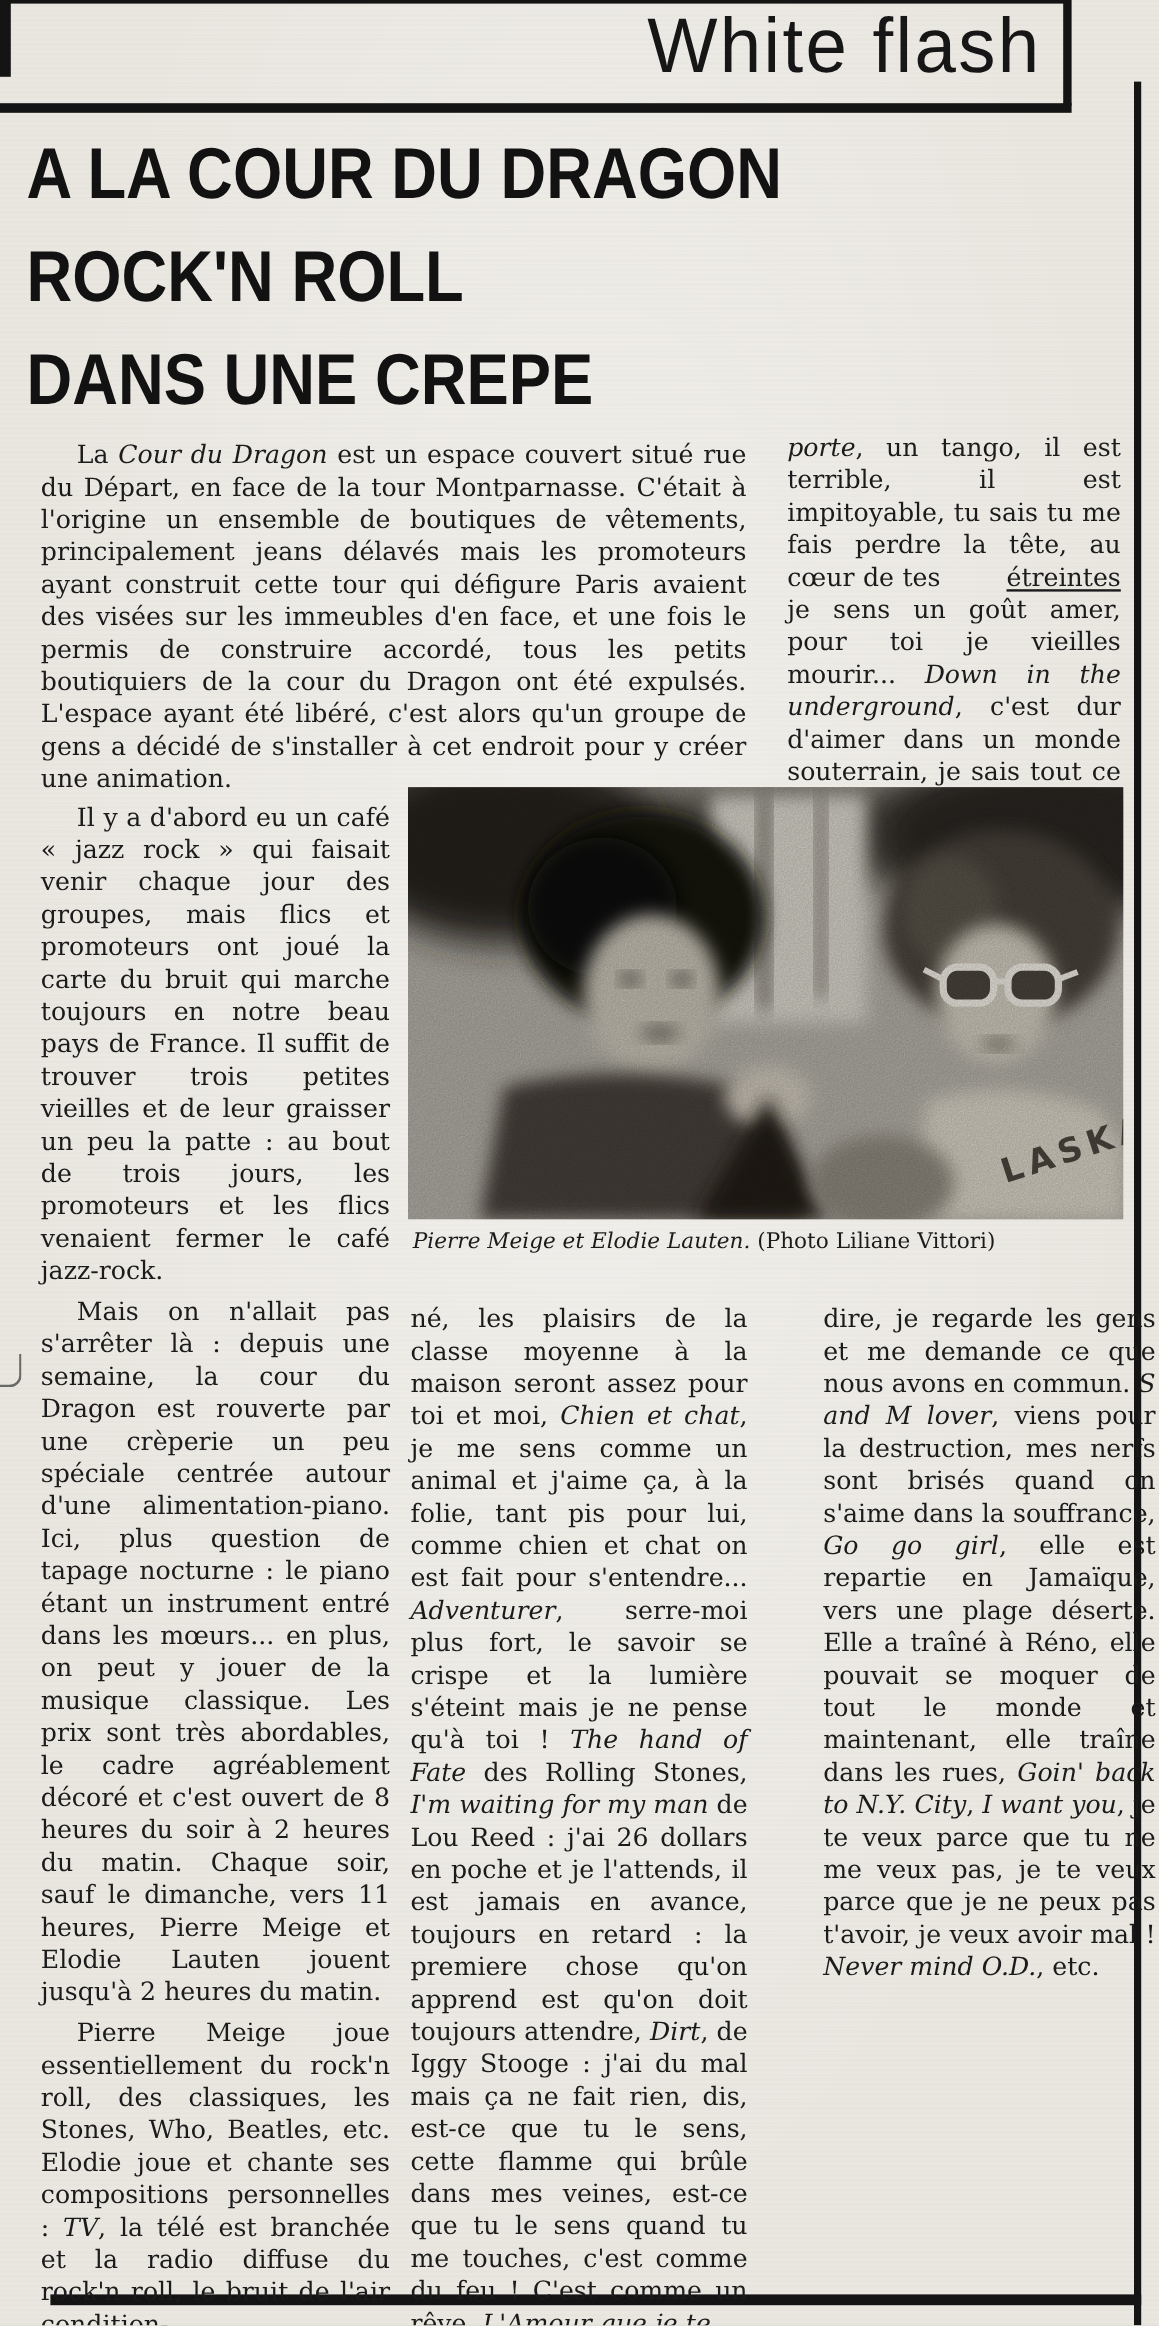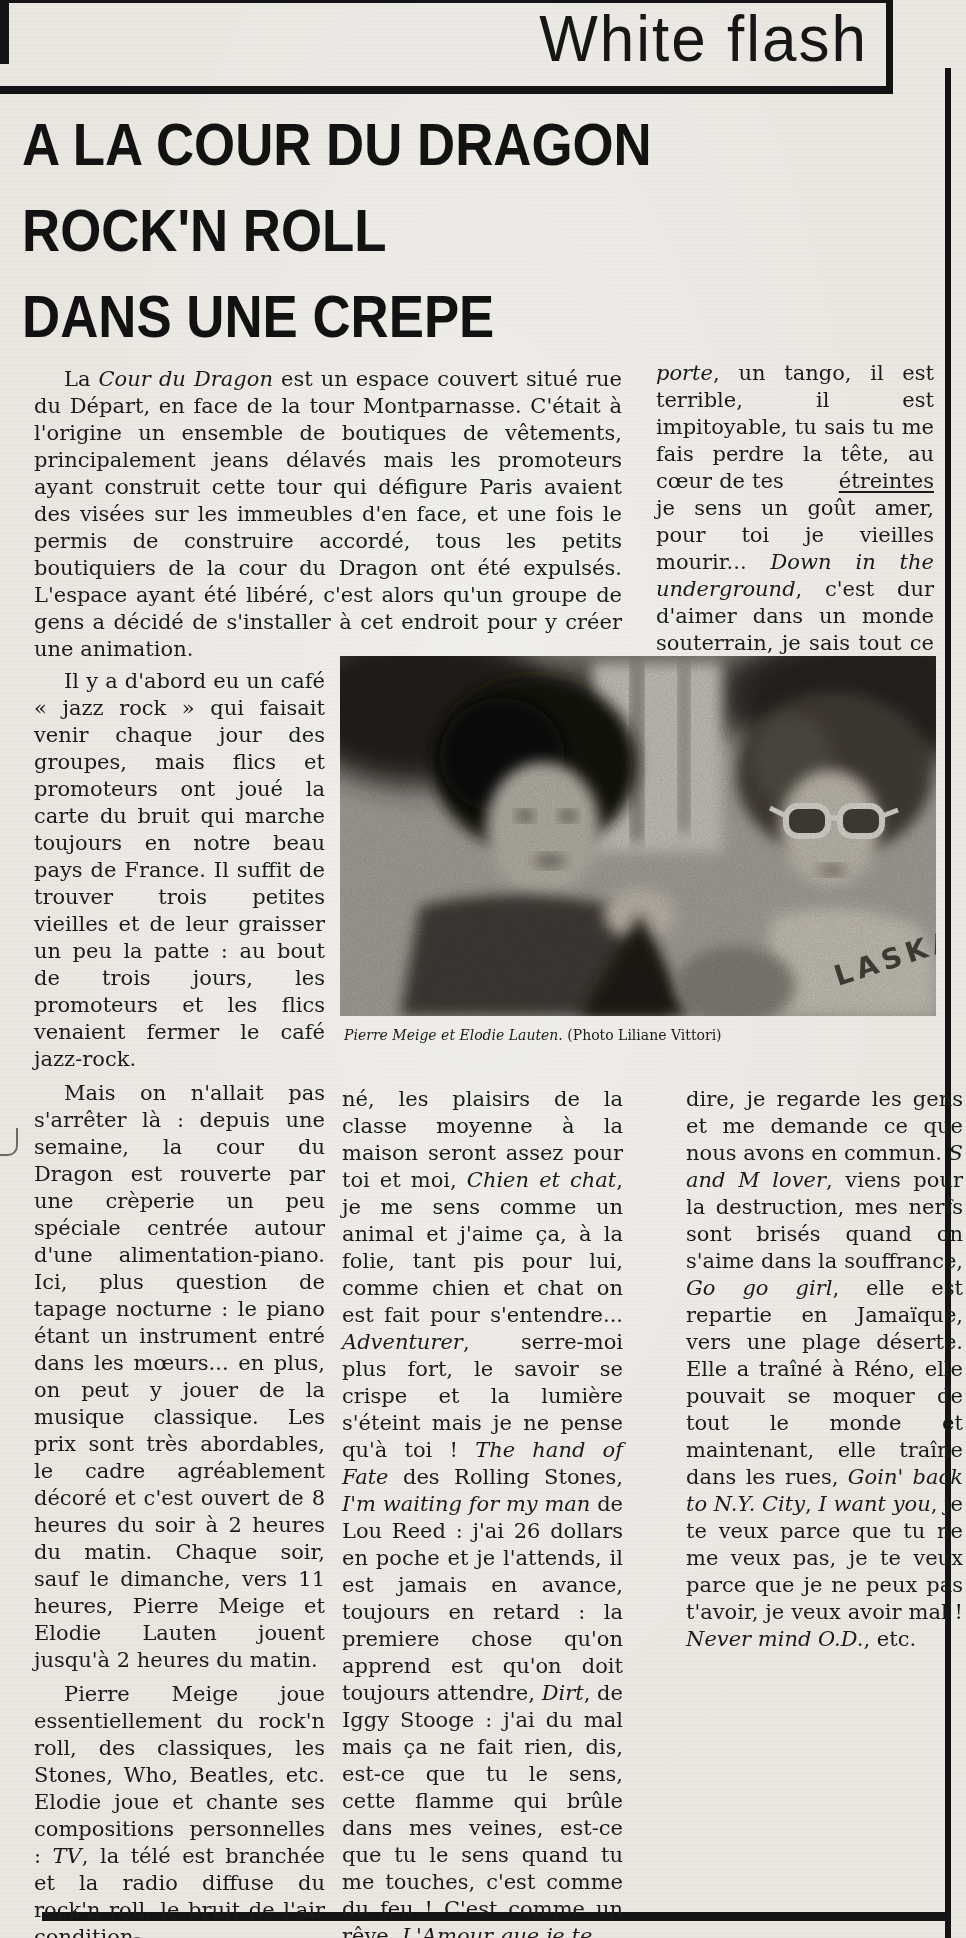--- a/index.html
+++ b/index.html
@@ -42,21 +42,21 @@
   .indent{text-indent:30px;}
   .intro{left:34px;top:356px;width:588px;font-size:21px;line-height:27px;margin-top:10px;}
   .col3top{left:656px;top:360px;width:278px;font-size:21px;line-height:27px;}
   .col1{left:34px;top:668px;width:291px;font-size:21px;line-height:27px;}
   .col2{left:342px;top:1086px;width:281px;font-size:21px;line-height:27px;}
   .col3bot{left:686px;top:1086px;width:277px;font-size:21px;line-height:27px;}
   em{font-style:italic;}
   .u{text-decoration:underline;text-decoration-thickness:2px;text-underline-offset:3px;margin-left:48px;}
   
   .photo{position:absolute;left:340px;top:656px;width:596px;height:360px;background:#b6b2aa;box-shadow:0 0 0 1px #8f8c86 inset;}
-  .caption{position:absolute;left:344px;top:1022px;width:592px;font-size:14px;line-height:26px;text-align:left;}
+  .caption{position:absolute;left:344px;top:1022px;width:592px;font-size:18px;line-height:26px;text-align:left;}
   
   .sig{margin-top:28px;text-align:right;font-weight:bold;font-size:21px;line-height:30px;}
   .sig .l2{text-decoration:underline;text-decoration-thickness:2px;text-underline-offset:4px;letter-spacing:1px;}
   
   .margin-mark{position:absolute;left:0;top:1128px;width:16px;height:26px;
     border-right:2px solid #4a4a48;border-bottom:2px solid #4a4a48;border-radius:0 0 10px 0;opacity:.8;}
 </style>
 </head>
 <body>
 

